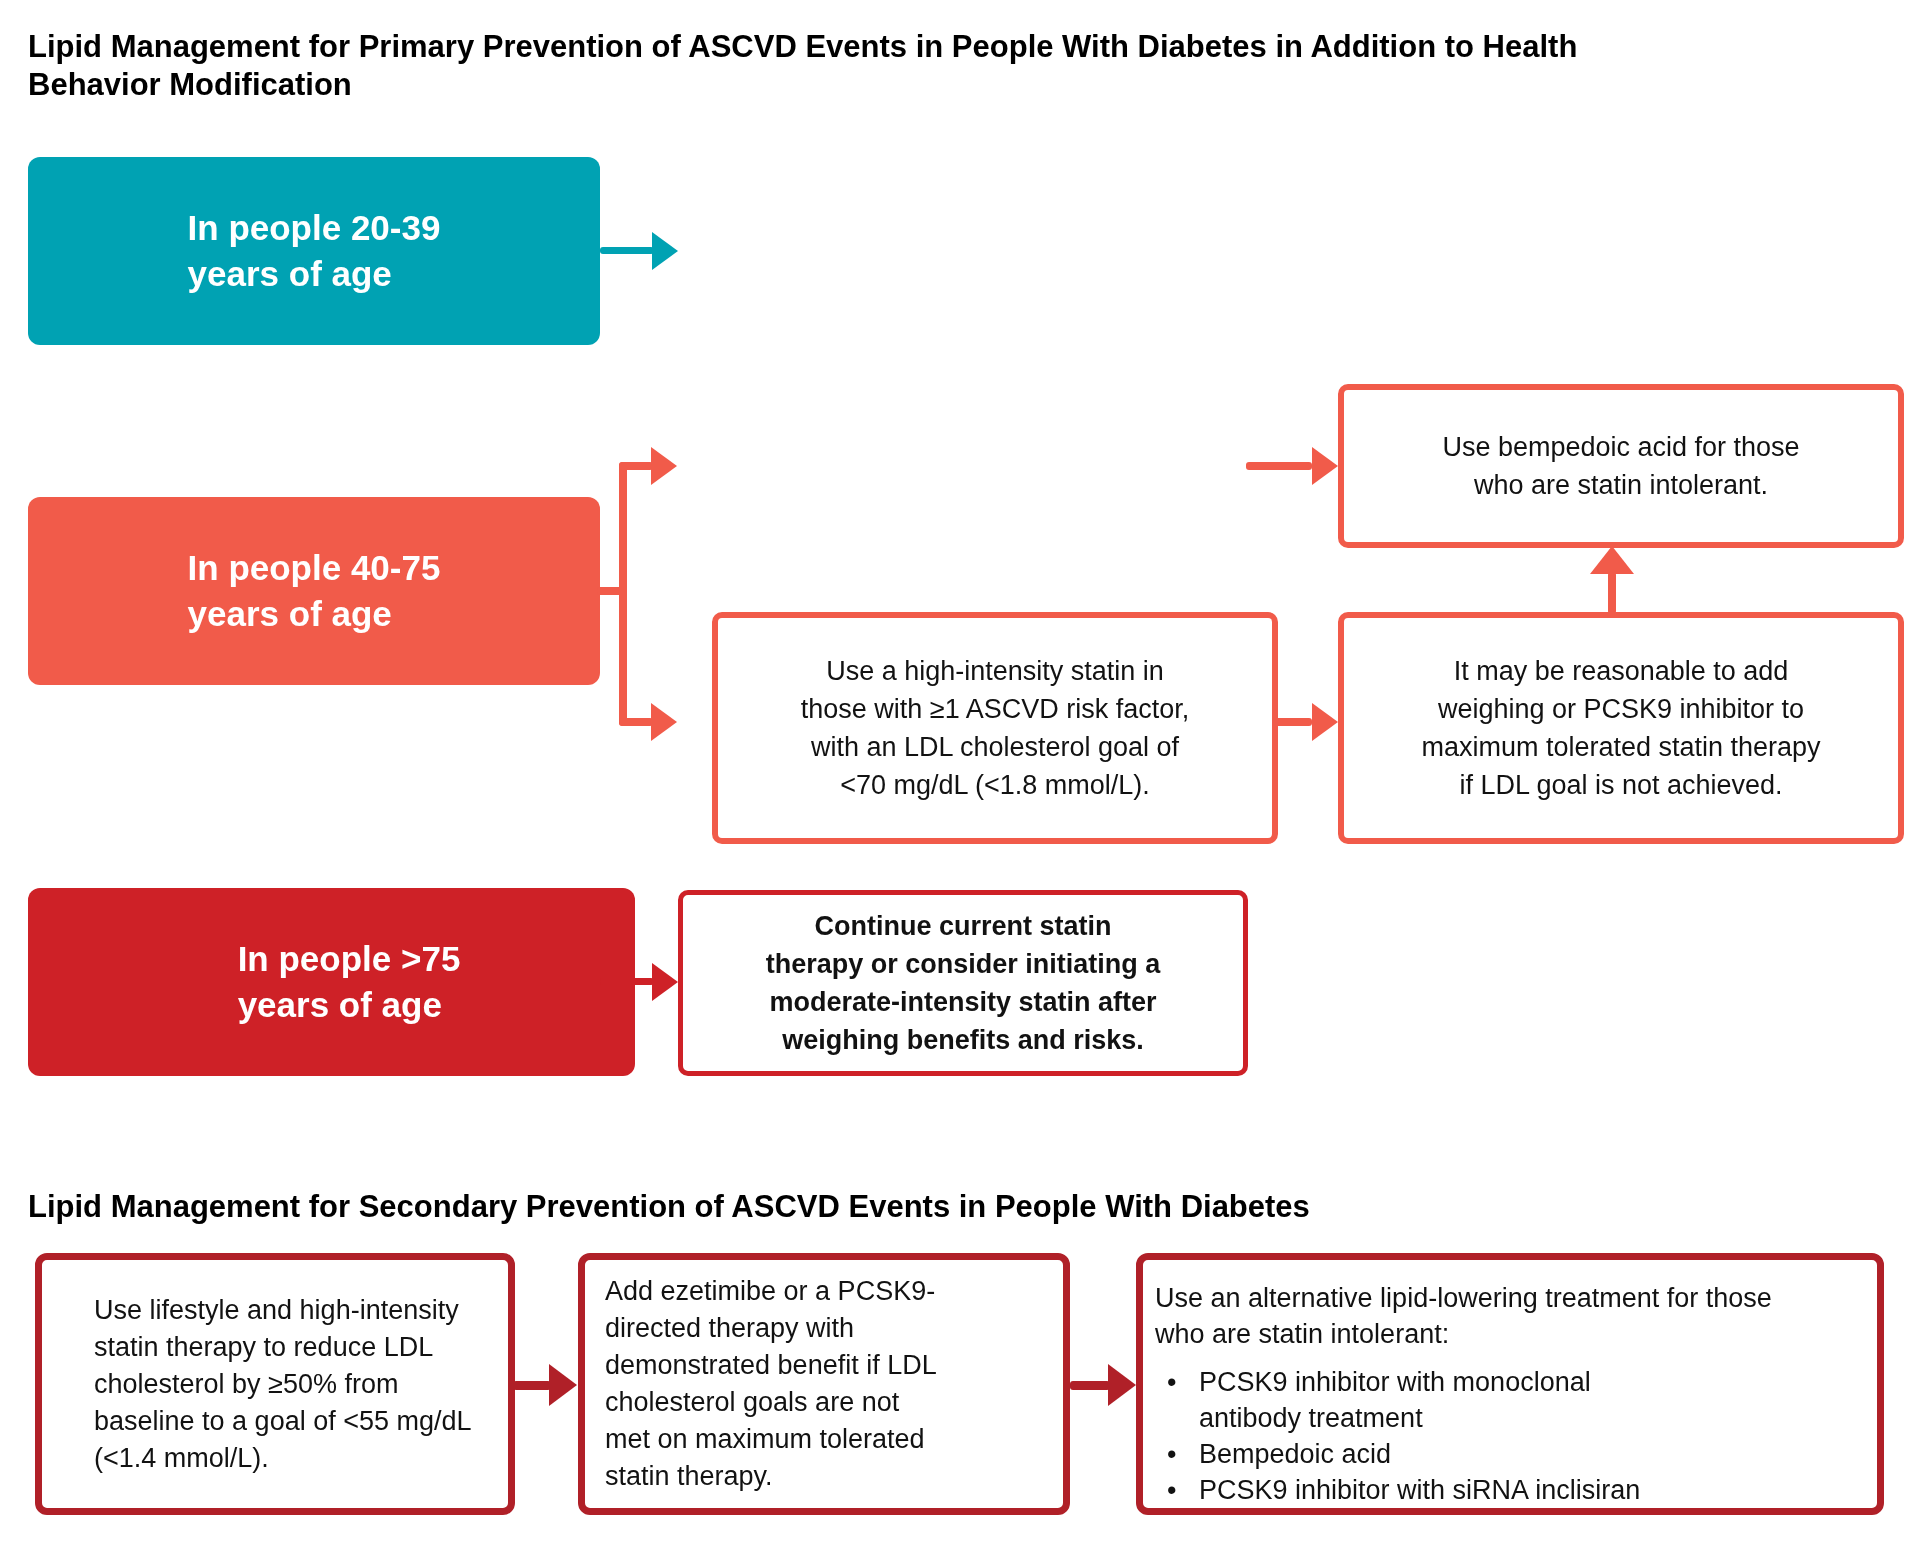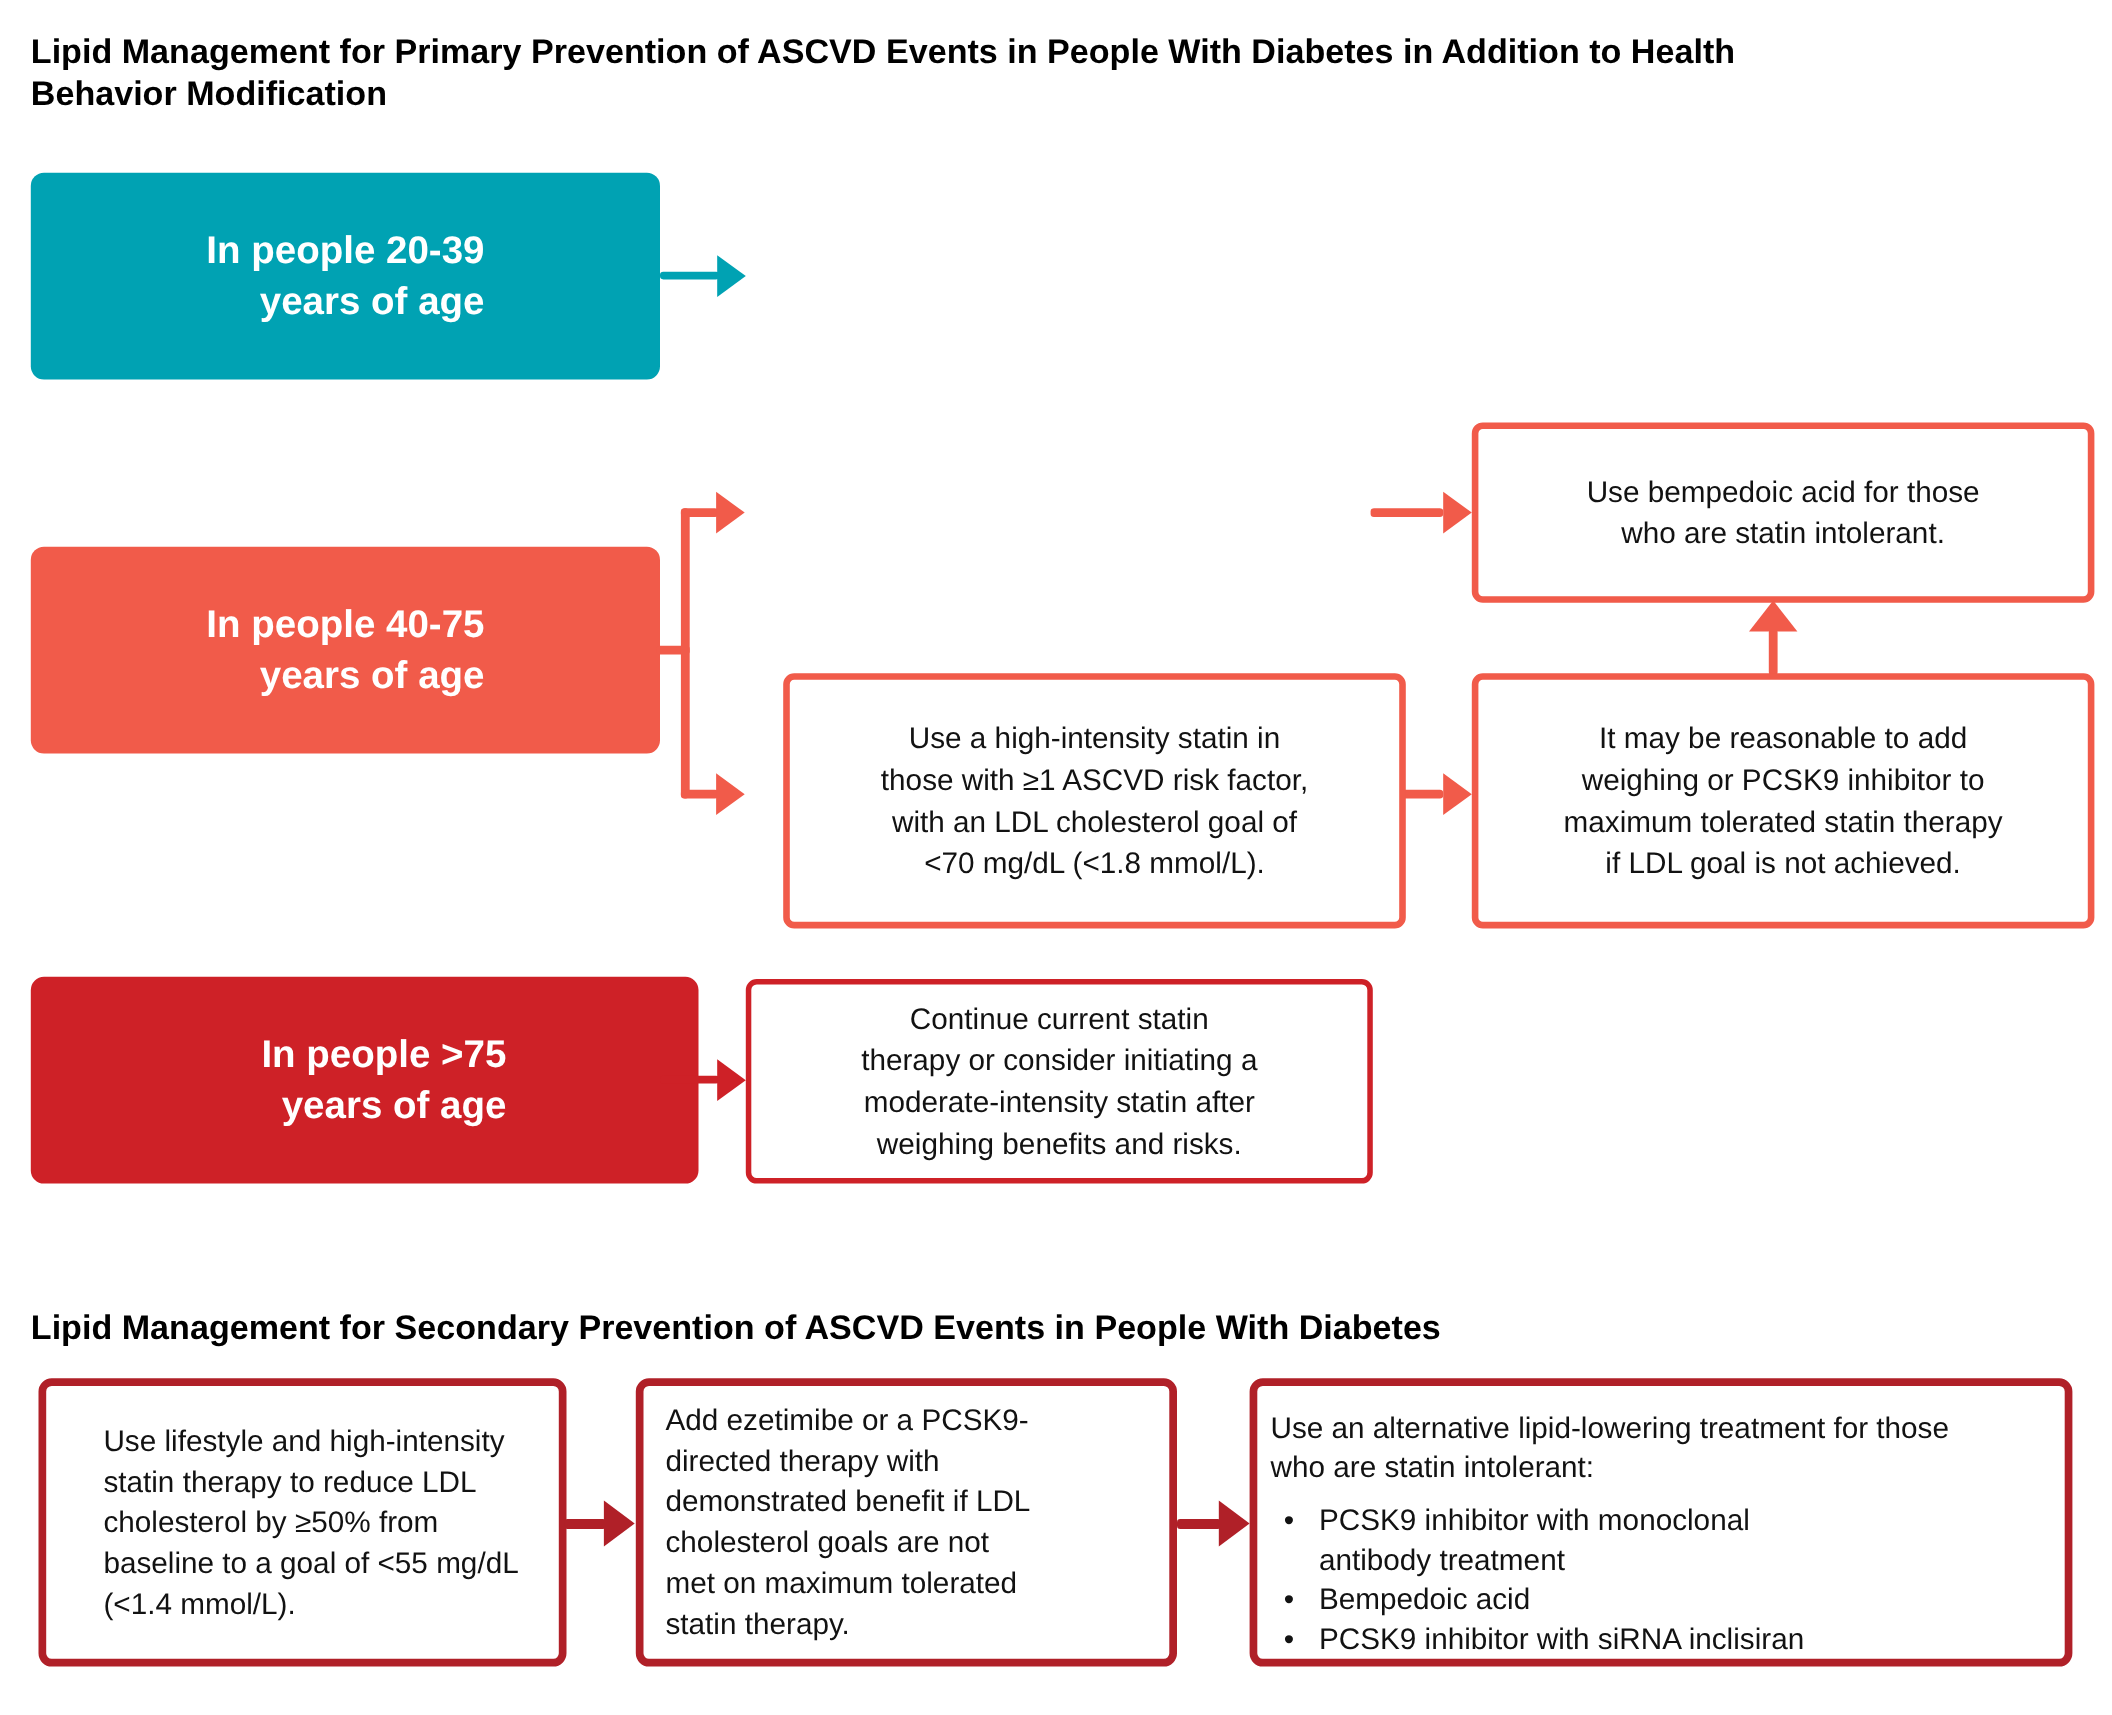--- a/index.html
+++ b/index.html
@@ -2,32 +2,32 @@
 <html style="--teal: #00A2B3; --salmon: #F15B4A; --red: #CE2127; --dark_red: #B02028; --text: #121212; --background: #FFFFFF;"><head>
 <meta charset="utf-8">
 <style>
   html,body{margin:0;padding:0;background:#fff;}
   body{font-family:"Liberation Sans",sans-serif;}
   .canvas{position:relative;width:1920px;height:1559px;background:var(--background,#fff);overflow:hidden;}
 
   .title{position:absolute;font-weight:700;font-size:31px;line-height:38px;color:#000;white-space:pre-line;}
 
   .label-box{position:absolute;border-radius:12px;display:flex;align-items:center;justify-content:center;}
-  .label-text{font-size:35px;font-weight:700;color:#fff;text-align:right;line-height:46px;white-space:pre-line;}
+  .label-text{font-size:35px;font-weight:700;color:#fff;text-align:left;line-height:46px;white-space:pre-line;}
 
   .info-box{position:absolute;background:#fff;border-radius:10px;display:flex;align-items:center;justify-content:center;box-sizing:border-box;}
   .info-text{font-size:27px;line-height:38px;color:var(--text,#121212);text-align:center;white-space:pre-line;}
 
   .bg-teal{background:var(--teal,#00A2B3);}
   .bg-salmon{background:var(--salmon,#F15B4A);}
   .bg-red{background:var(--red,#CE2127);padding-left:35px;}
 
   .bd-teal{border:5px solid var(--teal,#00A2B3);}
   .bd-salmon{border:6px solid var(--salmon,#F15B4A);}
-  .bd-red{border:5px solid var(--red,#CE2127);}
+  .bd-red{border:5px solid var(--red,#CE2127);font-weight:bold;}
 
   .shaft{position:absolute;border-radius:3px;}
   .fill-teal{background:var(--teal,#00A2B3);}
   .fill-salmon{background:var(--salmon,#F15B4A);}
   .fill-red{background:var(--red,#CE2127);}
   .fill-darkred{background:var(--dark_red,#B02028);}
 
   .head-r{position:absolute;width:0;height:0;border-top:19px solid transparent;border-bottom:19px solid transparent;}
   .head-r.c-teal{border-left:26px solid var(--teal,#00A2B3);}
   .head-r.c-salmon{border-left:26px solid var(--salmon,#F15B4A);}

